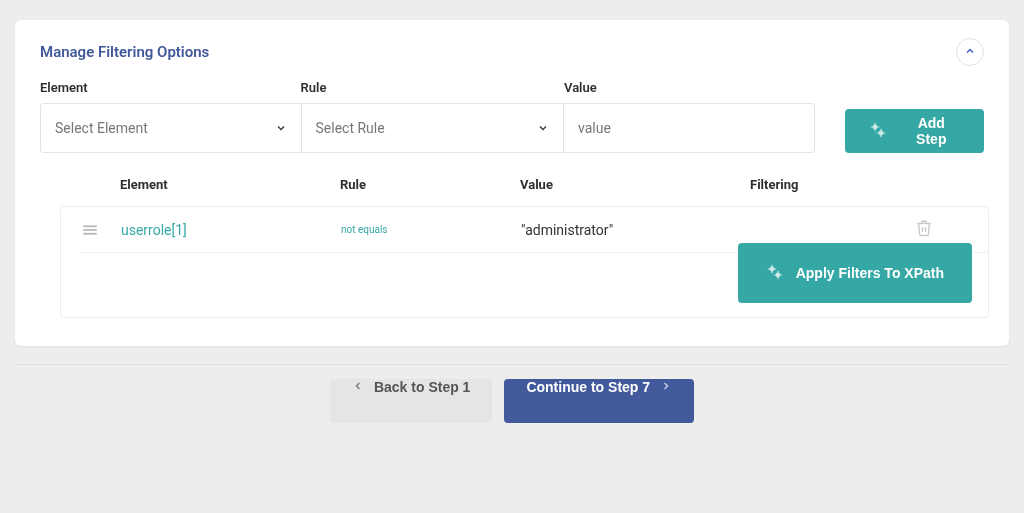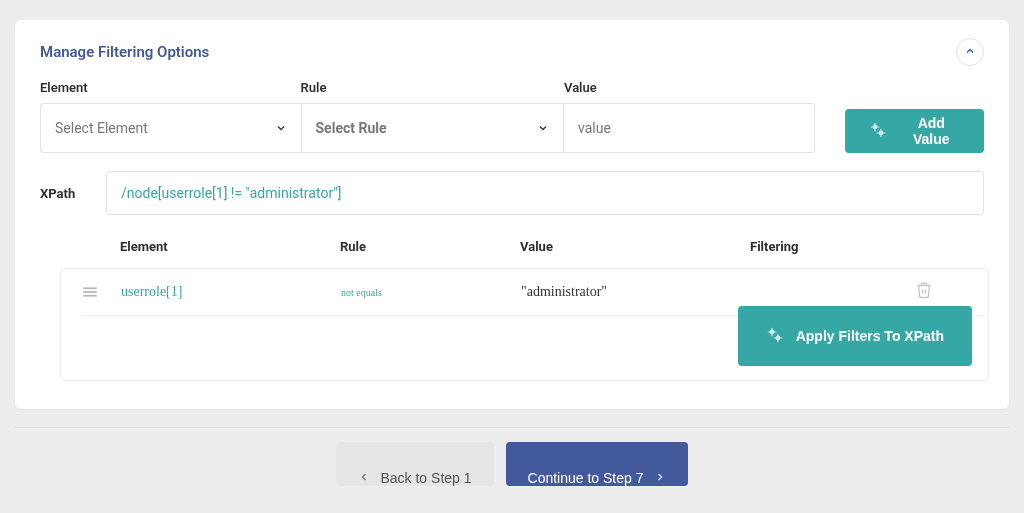--- a/index.html
+++ b/index.html
@@ -62,21 +62,21 @@
     border-radius: 4px;
     padding: 0 14px;
     font-size: 14px;
     color: #555;
     display: flex;
     align-items: center;
     justify-content: space-between;
     cursor: pointer;
   }
   .field-group.element .select { border-radius: 4px 0 0 4px; border-right: none; }
-  .field-group.rule .select { border-radius: 0; font-weight: bold; }
+  .field-group.rule .select { border-radius: 0; }
   .field-group.value .text-input { border-radius: 0 4px 4px 0; border-left: none; cursor: text; }
   .select .placeholder, .text-input .placeholder { color: #777; }
   .chevron {
     width: 12px; height: 12px;
     display: inline-flex; align-items: center; justify-content: center;
     color: #333;
   }
   .btn {
     height: 44px;
     border: none;
@@ -128,21 +128,20 @@
     border-radius: 4px;
     margin-left: -20px;
     margin-right: -5px;
     padding-bottom: 64px;
     position: relative;
   }
   .rules-row {
     padding: 12px 0;
     border-bottom: 1px solid #f1f1f1;
     margin-left: 20px;
-    font-family: Liberation Serif, serif;
   }
   .drag-handle {
     color: #b8b8b8;
     cursor: grab;
     display: flex;
     align-items: center;
   }
   .cell-element { color: #35a8a6; font-size: 14px; }
   .cell-rule { color: #35a8a6; font-size: 10px; }
   .cell-value { color: #333; font-size: 14px; }
@@ -166,24 +165,24 @@
     justify-content: center;
     gap: 12px;
     padding: 14px 0;
   }
   .nav-btn {
     height: 44px;
     border: none;
     border-radius: 4px;
     padding: 0 22px;
     font-size: 14px;
-    font-weight: 400;
+    font-weight: 700;
     cursor: pointer;
     display: inline-flex;
-    align-items: flex-end;
+    align-items: flex-start;
     gap: 10px;
   }
   .nav-back { background: #e5e5e5; color: #555; }
   .nav-next { background: #42599b; color: #fff; }
   .nav-chevron { opacity: 0.7; }
 </style>
 </head>
 <body>
 
 <div class="card">
@@ -230,30 +229,24 @@
     </div>
     <button class="btn btn-teal add-rule-btn">
       <span class="gear-icon">
         <svg width="18" height="18" viewBox="0 0 24 24" fill="currentColor">
             <circle cx="8" cy="8" r="3.2"></circle>
             <circle cx="16" cy="16" r="3.2"></circle>
             <path d="M8 3v2M8 11v2M3 8h2M11 8h2" stroke="currentColor" stroke-width="1.6" stroke-linecap="round"></path>
             <path d="M16 11v2M16 19v2M11 16h2M19 16h2" stroke="currentColor" stroke-width="1.6" stroke-linecap="round"></path>
           </svg>
       </span>
-      <span>Add Value</span>
+      <span>Add Step</span>
     </button>
   </div>
 
-  <div class="xpath-row">
-    <span class="xpath-label">XPath</span>
-    <div class="xpath-box">
-      <span>/node[userrole[1] != "administrator"]</span>
-    </div>
-  </div>
 
   <div class="rules-table">
     <div class="rules-header">
       <span></span>
       <span>Element</span>
       <span>Rule</span>
       <span>Value</span>
       <span>Filtering</span>
       <span></span>
     </div>

